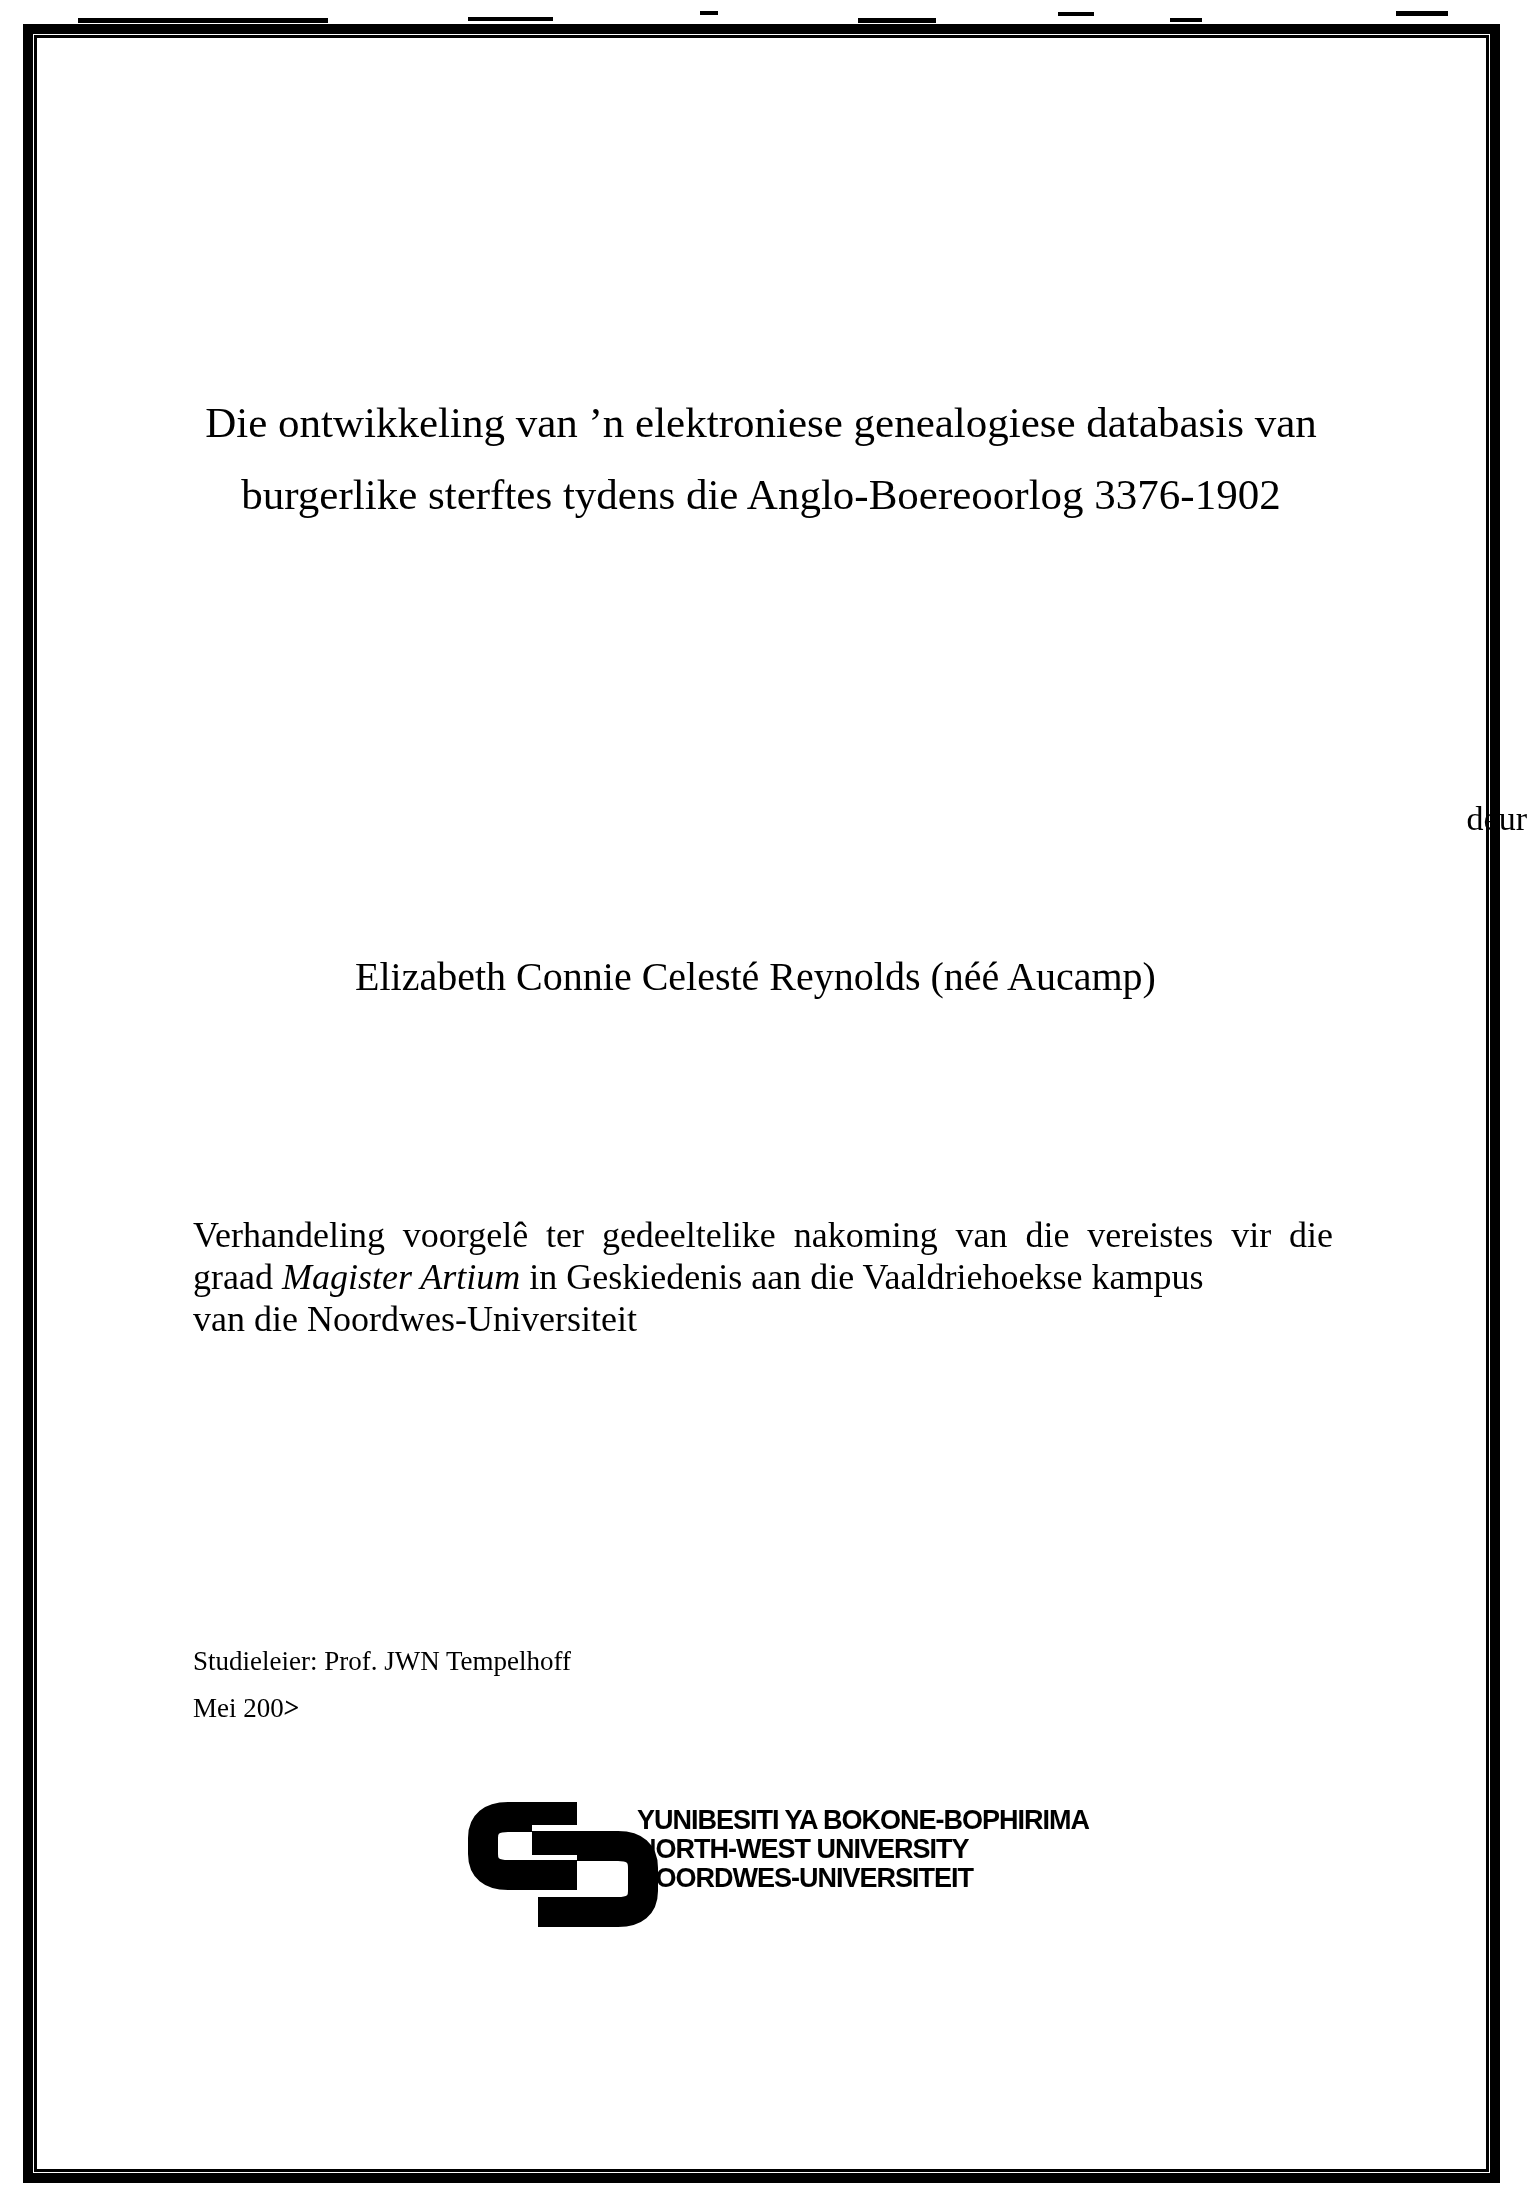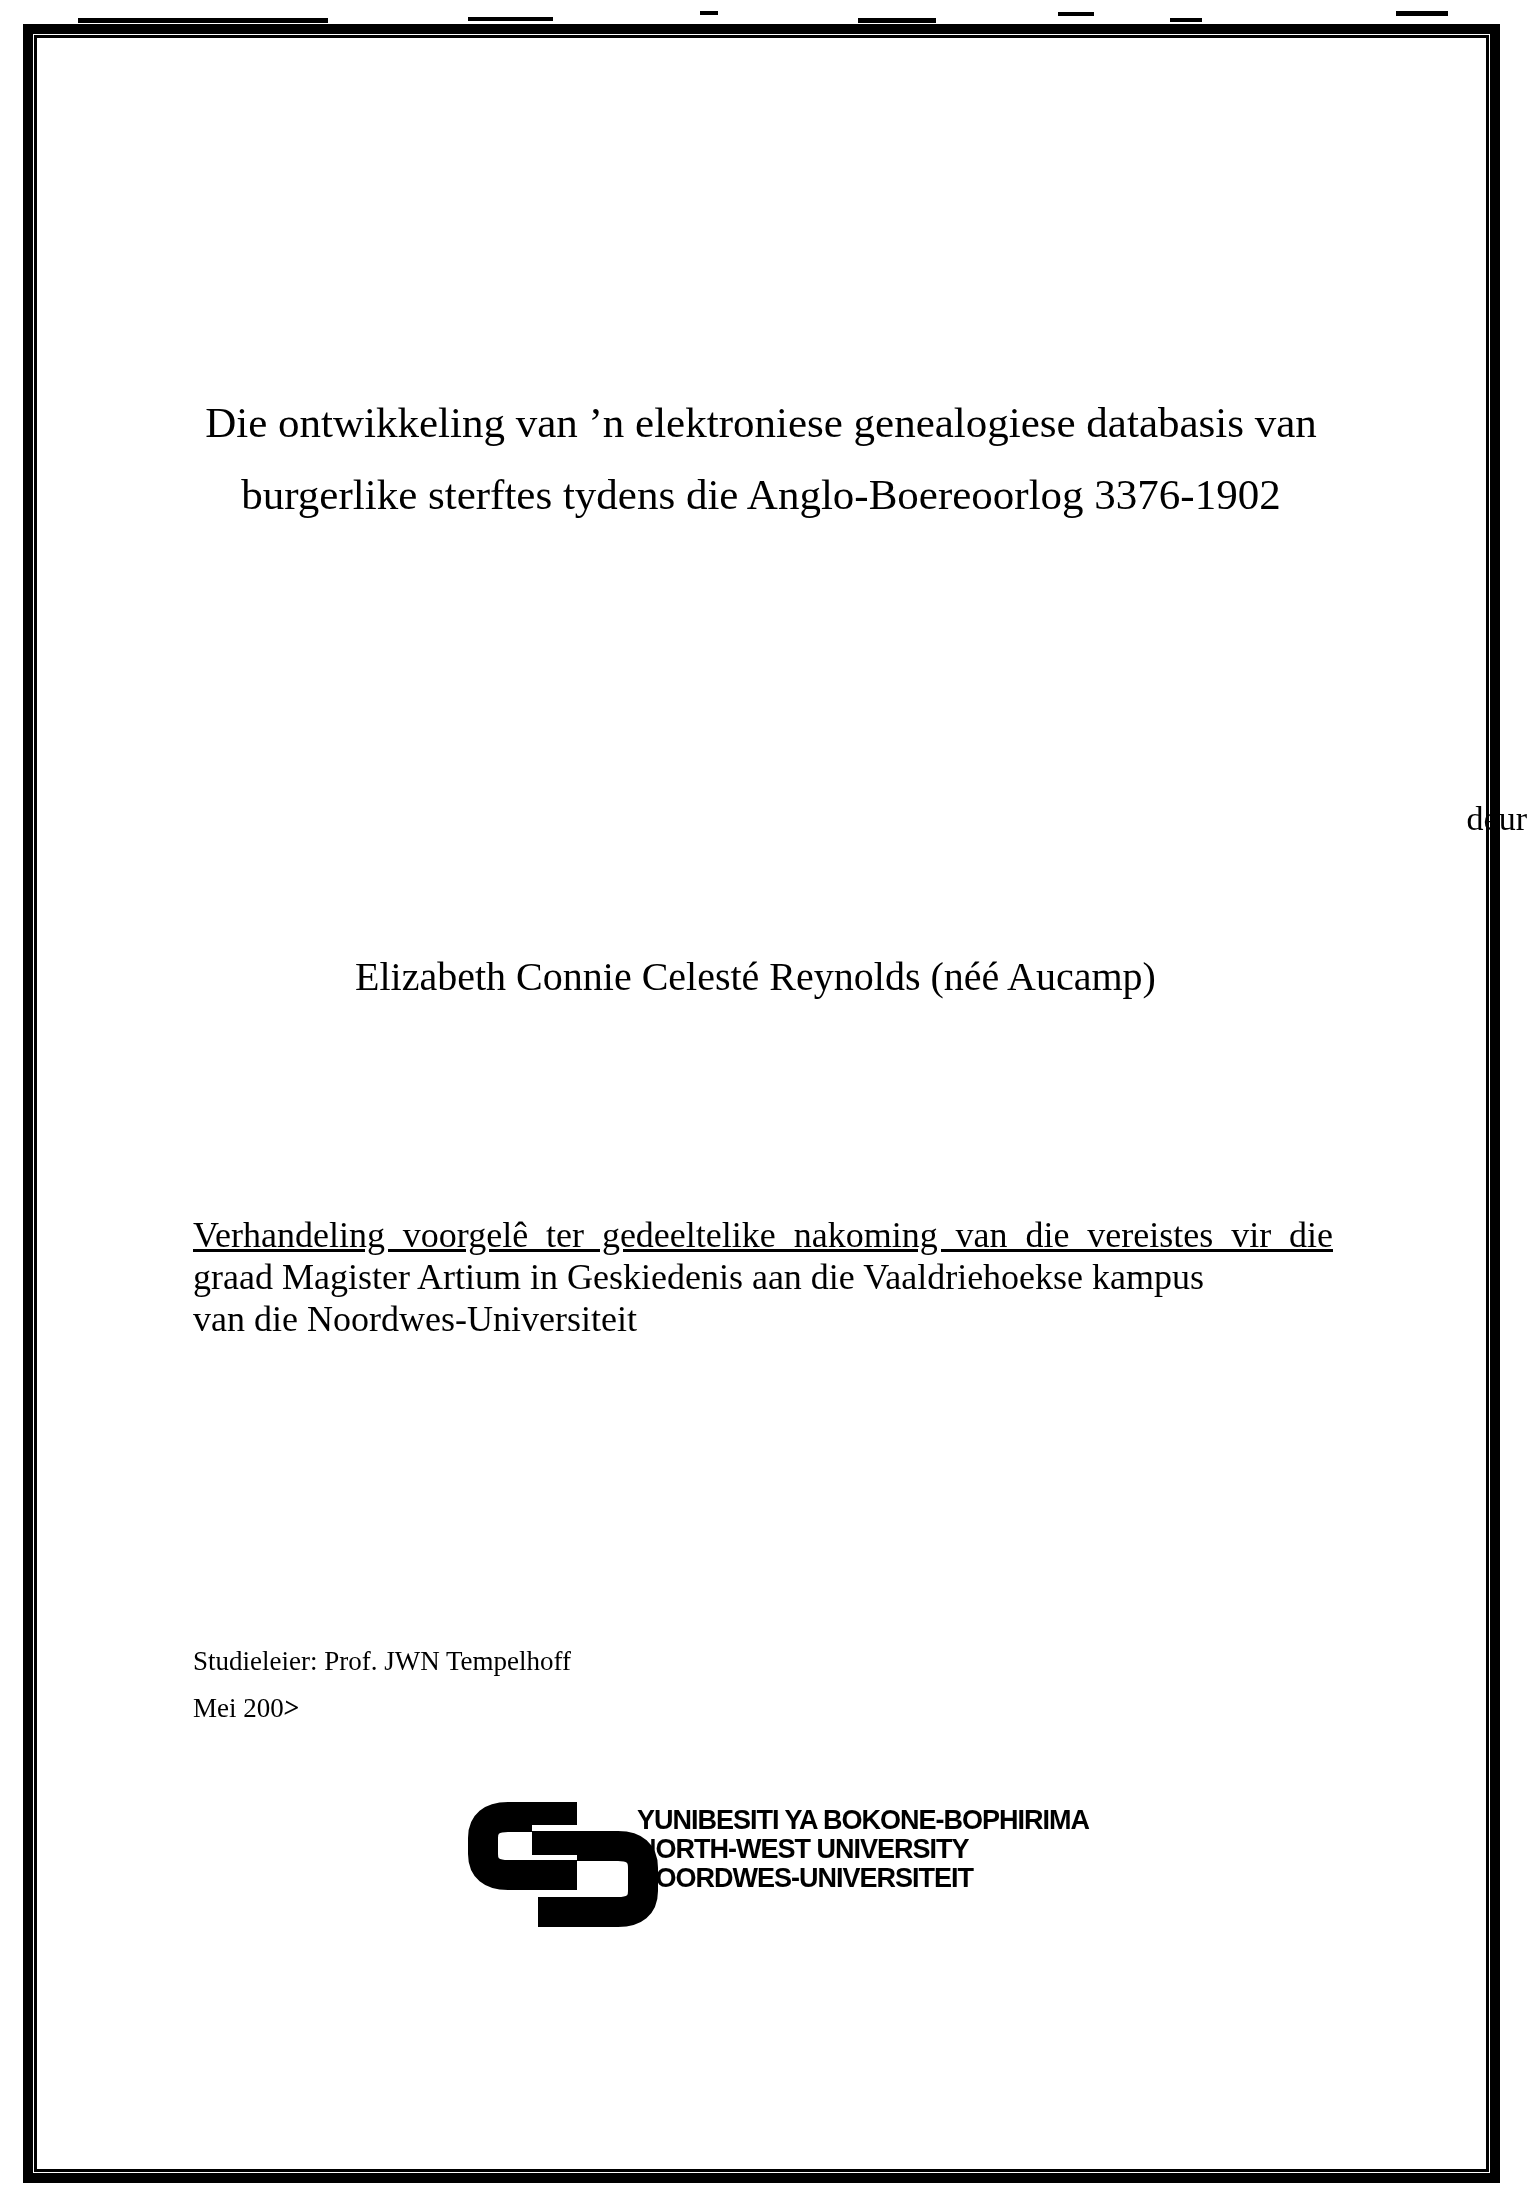--- a/index.html
+++ b/index.html
@@ -47,23 +47,22 @@
   }
   .statement{
     position:absolute;left:193px;top:1214px;
     width:1140px;
     font-size:36px;
     line-height:42px;
   }
   .statement .just{
     text-align:justify;
     text-align-last:justify;
-    text-decoration:underline;
   }
-  .statement .it{}
+  .statement .it{font-style:italic;}
 
   .supervisor-block{
     position:absolute;left:193px;top:1638px;
     font-size:27px;
     line-height:47px;
   }
   .date-glyph{
     font-weight:bold;
     display:inline-block;
     transform:skewX(-6deg) scaleY(1.05);

